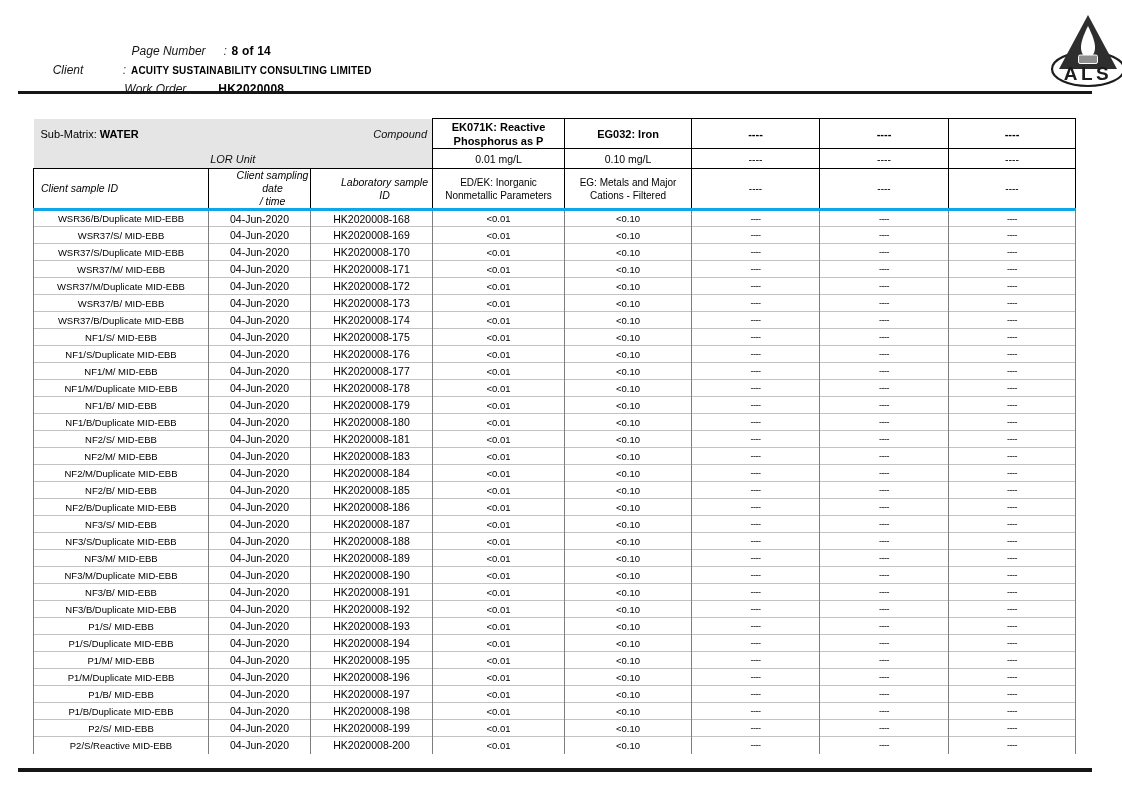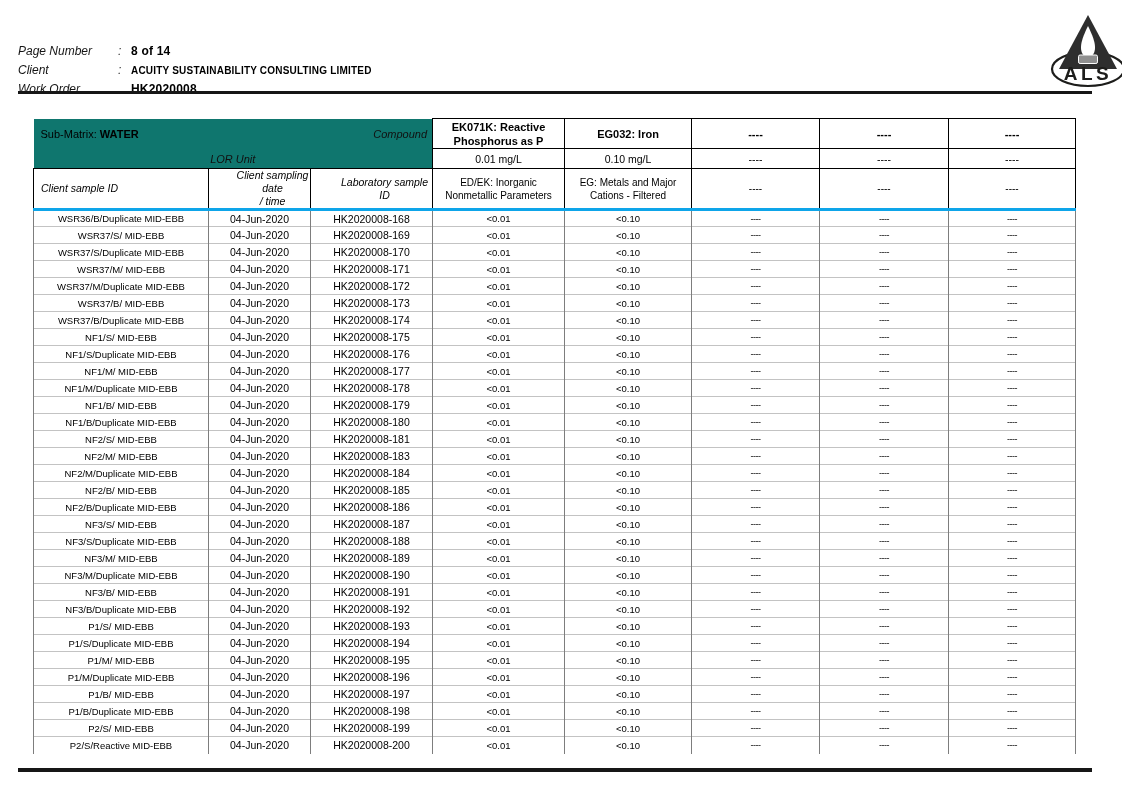--- a/index.html
+++ b/index.html
@@ -3,21 +3,21 @@
 <meta charset="utf-8">
 <style>
   * { margin:0; padding:0; box-sizing:border-box; }
   html,body { background:#ffffff; }
   .page {
     position:relative; width:1122px; height:794px; background:#fff;
     font-family:"Liberation Sans", sans-serif; color:#000; overflow:hidden;
   }
 
   
-  .meta { position:absolute; left:18px; top:40px; }
+  .meta { position:absolute; left:18px; top:40px;text-align:center; }
   .meta-row { height:19px; line-height:19px; white-space:nowrap; }
   .meta-label { display:inline-block; width:100px; font-style:italic; font-size:12px; color:#151515; }
   .meta-colon { display:inline-block; width:13px; font-style:italic; font-size:12px; color:#333; }
   .meta-value { font-weight:bold; font-size:12px; letter-spacing:.2px; }
   .meta-row.small .meta-value { font-size:10px; }
 
   .header-rule { position:absolute; left:18px; top:91px; width:1074px; height:3px; background:#161616; }
   .bottom-rule { position:absolute; left:18px; top:768px; width:1074px; height:4px; background:#161616; }
 
   
@@ -30,21 +30,21 @@
 
   tr.hrow-a { height:30px; }
   tr.hrow-b { height:20px; }
   tr.hrow-c { height:37px; border-bottom:3px solid #0ea5e9;margin-top:12px; }
 
   .analyte { border:1px solid #000; background:#fff; }
   .hrow-a .analyte { font-weight:bold; font-size:11px; line-height:14px; }
   .hrow-b .analyte { font-size:10.5px; }
   .hrow-c .analyte { font-size:10px; line-height:13px; }
 
-  .corner { border:none; background:#0f766e; }
+  .corner { border:none; background:#e5e5e5; }
   .corner-a-inner { display:flex; justify-content:space-between; align-items:center; padding:0 5px 0 7px; }
   .submatrix { font-size:11px; }
   .submatrix .sm-v { font-weight:bold; }
   .corner-label { font-style:italic; font-size:11px; color:#111; }
   .corner-b { text-align:right; padding-right:5px; }
 
   .hrow-c .client-h { border:1px solid #000; font-style:italic; font-size:10.5px; line-height:13px;padding-left:26px; }
   .hrow-c .client-h.left { text-align:left; padding-left:7px; }
   .twoline span { display:block; }
 

